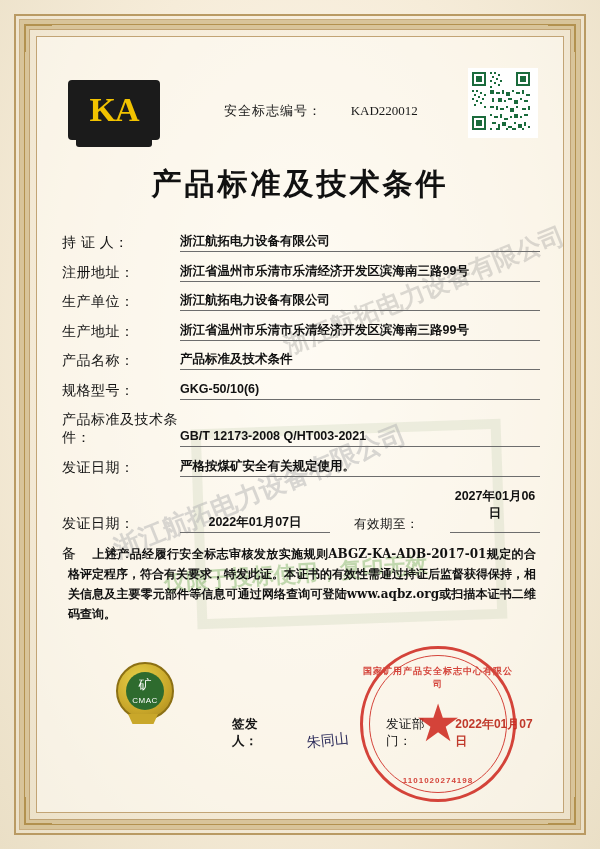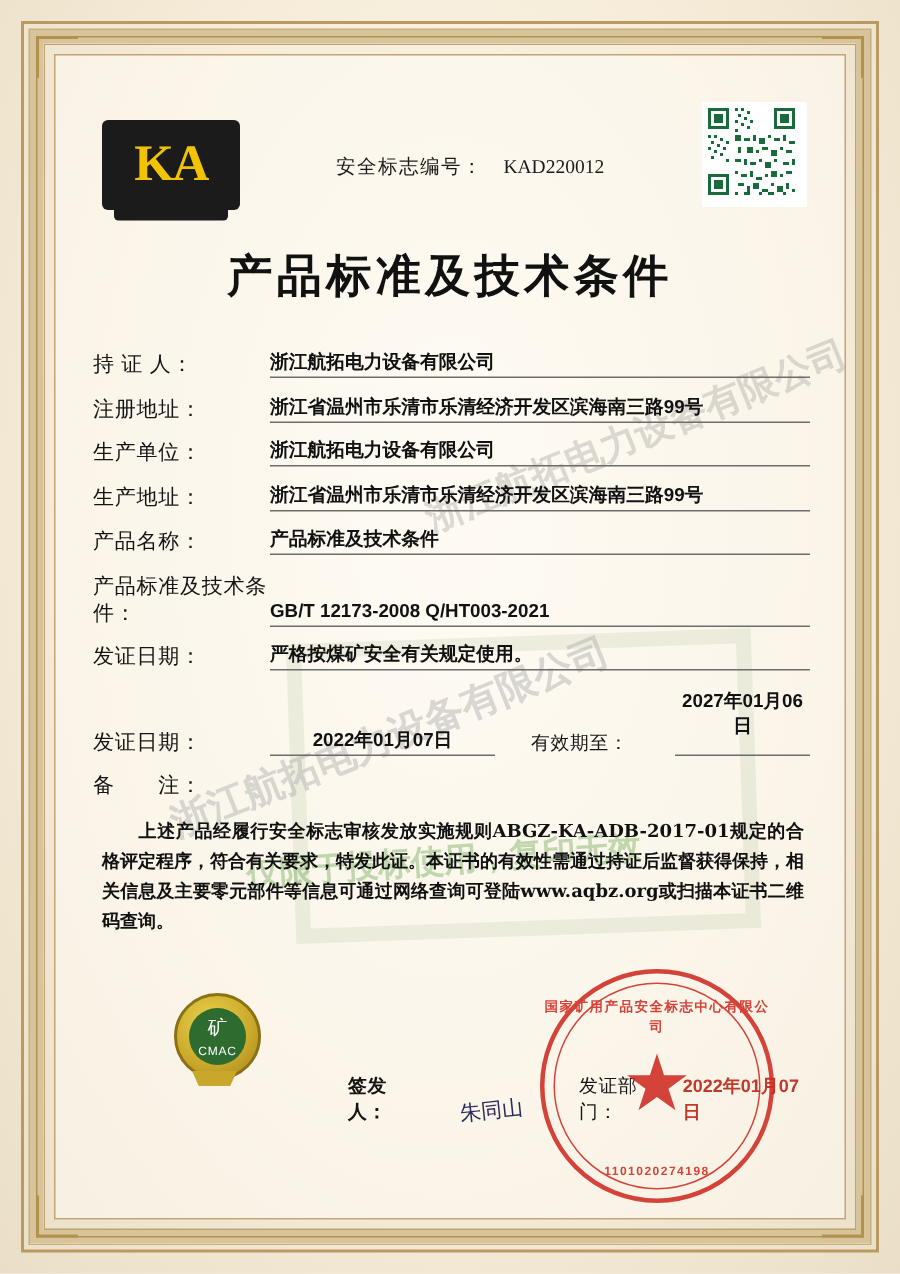--- a/index.html
+++ b/index.html
@@ -62,21 +62,21 @@
   .qr{
     position:absolute;right:18px;top:24px;width:66px;height:66px;
     background:#fff;padding:2px;
   }
   .qr svg{display:block;}
 
   .cert-no{
     position:absolute;left:180px;top:58px;font-size:13px;color:#1a1a1a;
   }
   .cert-no .label{letter-spacing:1px;}
-  .cert-no .value{margin-left:10px;font-family:"Liberation Serif", serif;}
+  .cert-no .value{margin-left:25px;font-family:"Liberation Serif", serif;}
 
   .title{
     position:absolute;left:0;top:120px;width:512px;text-align:center;
     font-family:"DejaVu Serif", serif;
     font-size:30px;font-weight:bold;color:#111;letter-spacing:3px;
   }
 
   .fields{position:absolute;left:18px;top:190px;width:478px;}
   .row{display:flex;align-items:flex-end;margin-bottom:11.5px;}
   .row .label{
@@ -332,20 +332,24 @@
       <div class="row">
         <div class="label">生产地址：</div>
         <div class="val">浙江省温州市乐清市乐清经济开发区滨海南三路99号</div>
       </div>
 
       <div class="row">
         <div class="label">产品名称：</div>
         <div class="val">产品标准及技术条件</div>
       </div>
 
+      <div class="row">
+        <div class="label">规格型号：</div>
+        <div class="val">GKG-50/10(6)</div>
+      </div>
 
       <div class="row">
         <div class="label">产品标准及技术条件：</div>
         <div class="val">GB/T 12173-2008 Q/HT003-2021</div>
       </div>
 
       <div class="row">
         <div class="label">发证日期：</div>
         <div class="val">严格按煤矿安全有关规定使用。</div>
       </div>

